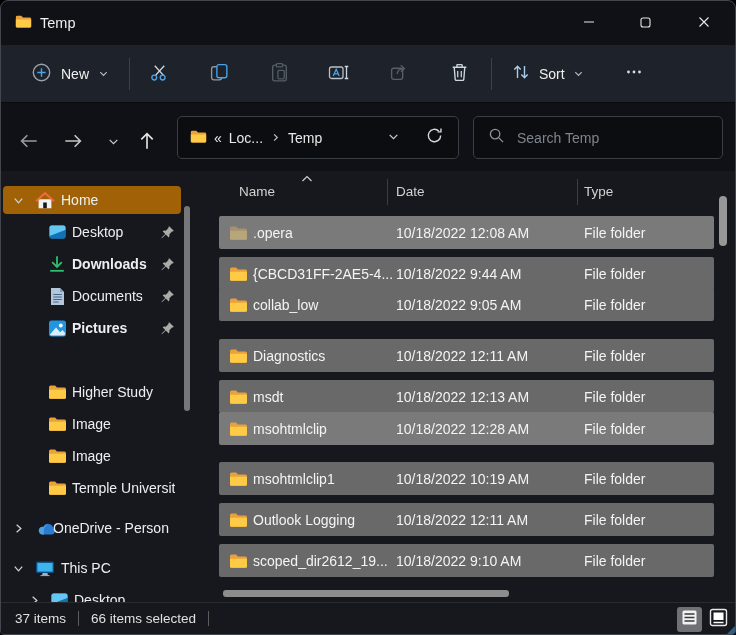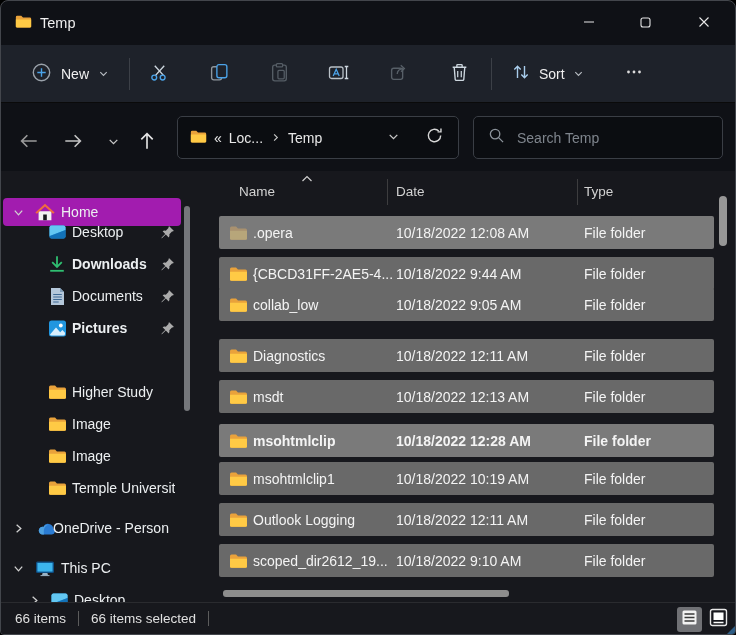--- a/index.html
+++ b/index.html
@@ -32,21 +32,21 @@
   .addr-refresh { position:absolute; right:14px; top:0; height:100%; display:flex; align-items:center; }
   .searchbox { position:absolute; left:472px; top:13px; width:250px; height:43px; background:#0b0d11; border:1px solid #3a3e45; border-radius:5px; display:flex; align-items:center; gap:12px; padding-left:14px; }
   .searchbox .ph { font-size:14px; color:#7f858d; }
 
   
   .content { position:absolute; left:0; top:170px; right:0; bottom:32px; background:#17181d; }
 
   
   .sidebar { position:absolute; left:0; top:0; width:196px; height:100%; overflow:hidden; }
   .side-item { position:absolute; left:2px; width:178px; height:28px; border-radius:4px; display:flex; align-items:center; }
-  .side-item.selected { background:#a21caf;margin-top:12px; }
+  .side-item.selected { background:#a16207; }
   .side-item .expander { position:absolute; width:14px; height:14px; display:flex; align-items:center; justify-content:center; }
   .side-item .s-icon { position:absolute; width:20px; height:20px; display:flex; align-items:center; justify-content:center; }
   .side-item .s-label { position:absolute; font-size:14px; color:#eceff1; white-space:nowrap; overflow:hidden; }
   .side-item .s-label.lv0 { max-width:122px; }
   .side-item .s-label.lv1 { max-width:112px; }
   .side-item .s-label.lv2 { max-width:106px; }
   .side-item .pin { position:absolute; left:156px; width:16px; height:16px; display:flex; align-items:center; justify-content:center; }
   .side-scroll { position:absolute; left:183px; top:35px; width:6px; height:205px; background:#75777b; border-radius:3px; }
 
   
@@ -489,21 +489,21 @@
               <svg width="19" height="16" viewBox="0 0 20 17">
                 <path d="M1 3.2Q1 1.6 2.6 1.6h4.8l2 2.2h8Q19 3.8 19 5.4V14q0 1.6-1.6 1.6H2.6Q1 15.6 1 14Z" fill="#e9a23b"></path>
                 <path d="M1 6h18v8q0 1.6-1.6 1.6H2.6Q1 15.6 1 14Z" fill="#ffca45"></path>
               </svg>
             </span>
     <span class="f-name">msdt</span>
     <span class="f-date">10/18/2022 12:13 AM</span>
     <span class="f-type">File folder</span>
   </div>
 
-  <div class="file-row light" style="top: 208px; font-weight: bold;">
+  <div class="file-row light" style="top: 196px;">
     <span class="f-icon">
               <svg width="19" height="16" viewBox="0 0 20 17">
                 <path d="M1 3.2Q1 1.6 2.6 1.6h4.8l2 2.2h8Q19 3.8 19 5.4V14q0 1.6-1.6 1.6H2.6Q1 15.6 1 14Z" fill="#e9a23b"></path>
                 <path d="M1 6h18v8q0 1.6-1.6 1.6H2.6Q1 15.6 1 14Z" fill="#ffca45"></path>
               </svg>
             </span>
     <span class="f-name">msohtmlclip</span>
     <span class="f-date">10/18/2022 12:28 AM</span>
     <span class="f-type">File folder</span>
   </div>
@@ -543,21 +543,21 @@
     <span class="f-date">10/18/2022 9:10 AM</span>
     <span class="f-type">File folder</span>
   </div>
 </div>
       <div class="hscroll"></div>
       <div class="vscroll"></div>
     </div>
   </div>
 
   <div class="statusbar">
-    <span class="st-text st-items">66 items</span>
+    <span class="st-text st-items">37 items</span>
     <span class="st-bar"></span>
     <span class="st-text">66 items selected</span>
     <span class="st-bar"></span>
     <div class="view-btn view-details">
         <span><svg width="17" height="17" viewBox="0 0 17 17">
             <rect x="1.5" y="1.5" width="14" height="14" rx="1.5" fill="#f2f2f2"></rect>
             <path d="M3.5 5h10M3.5 8.5h10M3.5 12h10" stroke="#3a3a3a" stroke-width="1.4"></path>
           </svg></span>
       </div>
     <div class="view-btn view-icons">

